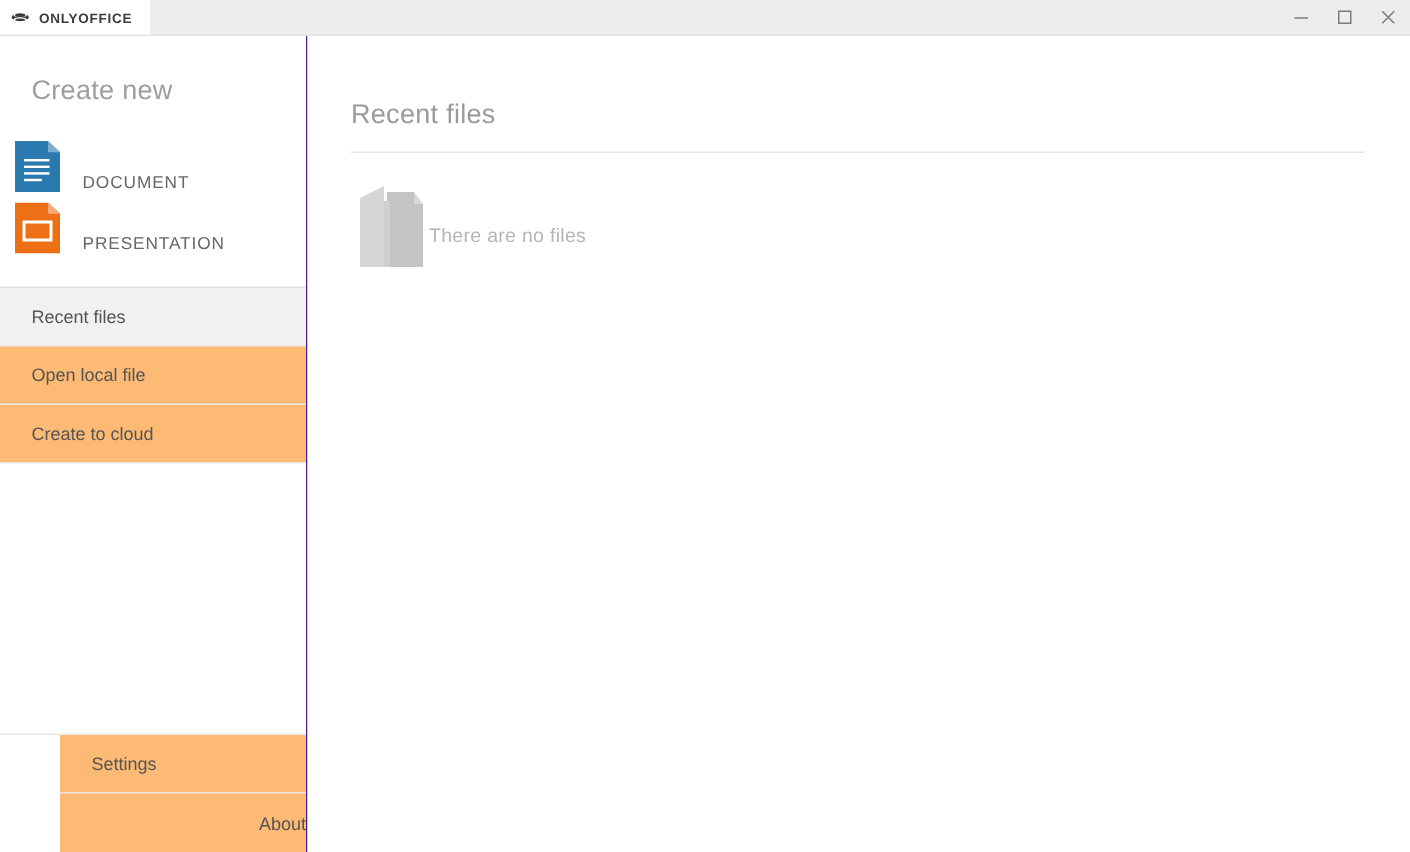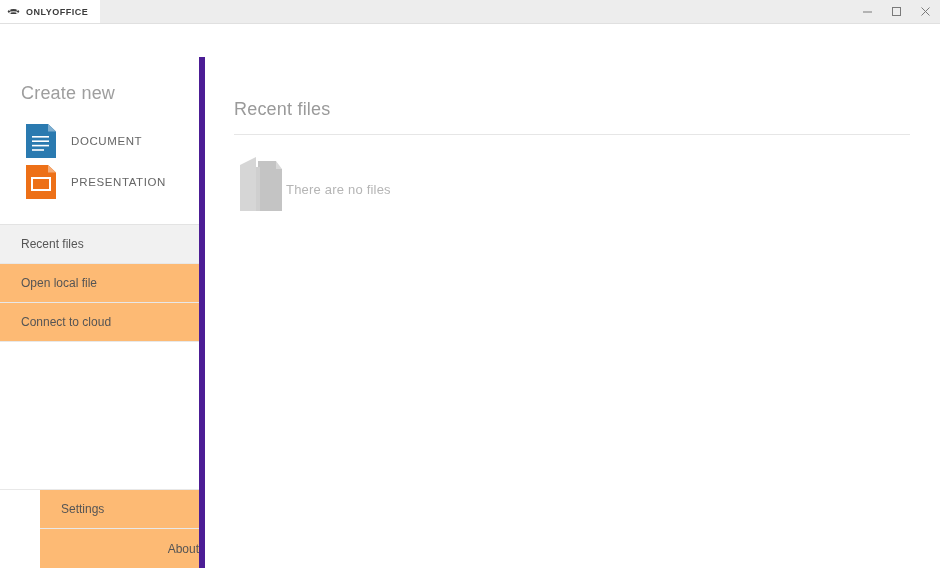--- a/index.html
+++ b/index.html
@@ -15,21 +15,20 @@
     -webkit-font-smoothing: antialiased;
   }
 
   .app {
     width: 940px;
     height: 568px;
     position: relative;
     display: flex;
     flex-direction: column;
     background: #ffffff;
-    gap: 33px;
   }
 
   
   .titlebar {
     height: 23px;
     background: #ededed;
     display: flex;
     align-items: stretch;
     position: relative;
     flex: 0 0 auto;
@@ -83,21 +82,21 @@
     flex: 1 1 auto;
     display: flex;
     min-height: 0;
   }
 
   
   .sidebar {
     width: 205px;
     flex: 0 0 205px;
     background: #ffffff;
-    border-right: 6px solid #4c1d95;
+    border-right: 1px solid #4c1d95;
     display: flex;
     flex-direction: column;
     box-sizing: border-box;
   }
 
   .create-section {
     padding: 26px 0 0 0;
     border-bottom: 1px solid #e3e3e3;
     padding-bottom: 22px;
   }
@@ -105,23 +104,23 @@
   .create-title {
     font-size: 18px;
     color: #9e9e9e;
     font-weight: normal;
     margin: 0 0 16px 21px;
     letter-spacing: 0.2px;
   }
 
   .create-item {
     display: flex;
-    align-items: center;
+    align-items: flex-end;
     height: 41px;
-    padding-left: 26px;
+    padding-left: 10px;
     cursor: default;
   }
 
   .doc-icon {
     width: 30px;
     height: 34px;
     flex: 0 0 auto;
     display: block;
   }
 
@@ -290,21 +289,21 @@
       </div>
 
       <div class="nav-list">
         <div class="nav-item active">
           <span>Recent files</span>
         </div>
         <div class="nav-item">
           <span>Open local file</span>
         </div>
         <div class="nav-item">
-          <span>Connect to cloud</span>
+          <span>Create to cloud</span>
         </div>
       </div>
 
       <div class="nav-filler"></div>
 
       <div class="nav-bottom">
         <div class="nav-item">
           <span>Settings</span>
         </div>
         <div class="nav-item">

